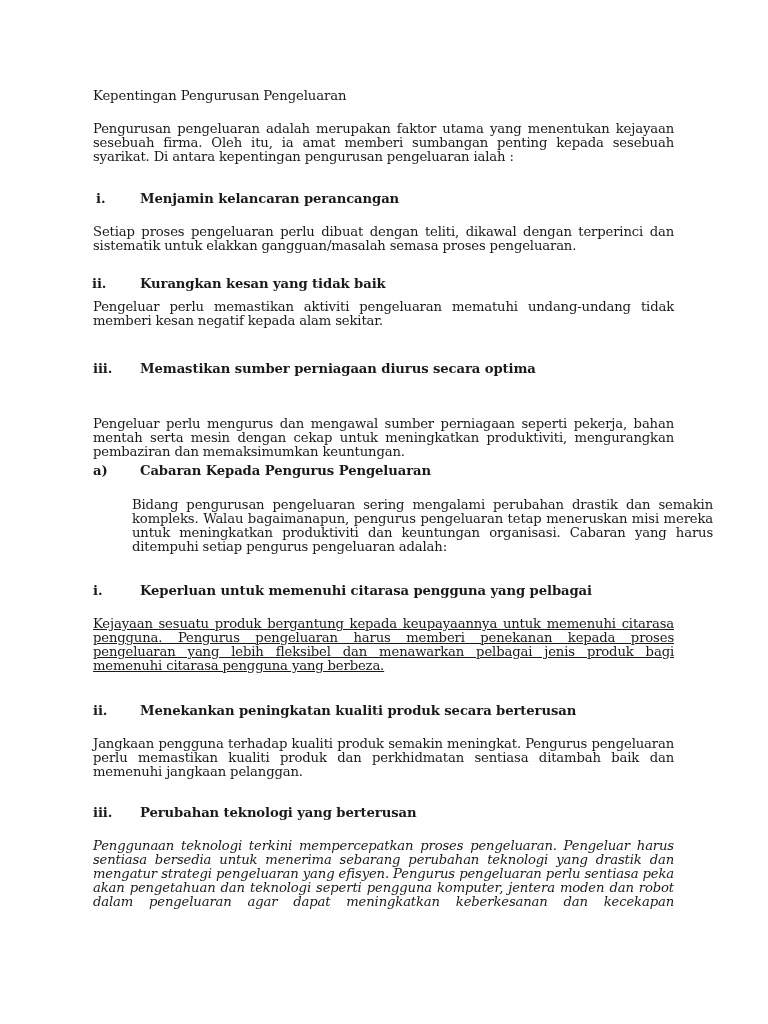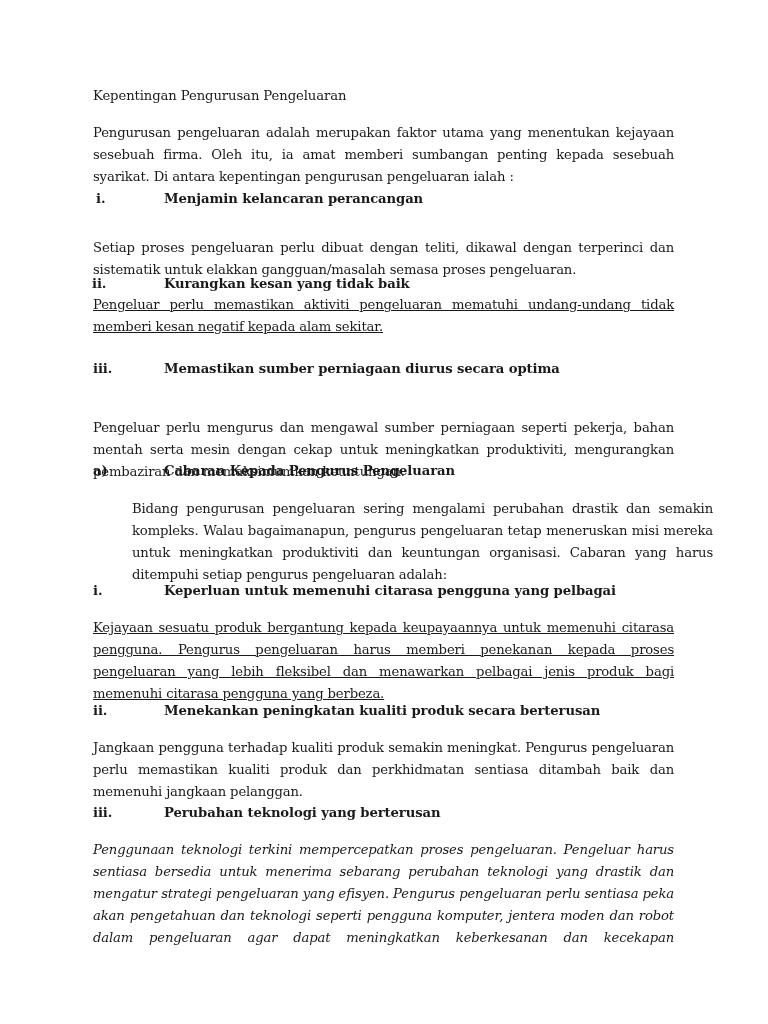--- a/index.html
+++ b/index.html
@@ -8,50 +8,50 @@
     position: relative;
     font-family: "DejaVu Serif", "Liberation Serif", serif;
     color: #1a1a1a;
   }
   .page { position: absolute; left: 93px; top: 0; width: 581px; }
   .title {
     position: absolute; left: 0; top: 88px; font-weight: normal; font-size: 13.2px;
     white-space: nowrap; letter-spacing: -0.1px;
   }
   .para {
-    position: absolute; left: 0; width: 581px; font-size: 13.2px; line-height: 22px;
+    position: absolute; left: 0; width: 581px; font-size: 13.2px; line-height: 14px;
     text-align: justify; text-align-last: left; letter-spacing: -0.15px;
   }
   .para.nolast { text-align-last: justify; font-style: italic; }
   .heading {
     position: absolute; left: 0; width: 581px; font-size: 13.2px; font-weight: bold;
     white-space: nowrap; letter-spacing: -0.1px;
   }
   .heading .num { position: absolute; left: 0; top: 0; }
-  .heading .txt { position: absolute; left: 47px; top: 0; margin-left: 24px; }
+  .heading .txt { position: absolute; left: 47px; top: 0; }
 </style>
 </head>
 <body>
 
 <div class="page">
   <div class="title">Kepentingan Pengurusan Pengeluaran</div>
 
   <div class="para" style="top:122px;">Pengurusan pengeluaran adalah merupakan faktor utama yang menentukan kejayaan sesebuah firma. Oleh itu, ia amat memberi sumbangan penting kepada sesebuah syarikat. Di antara kepentingan pengurusan pengeluaran ialah :</div>
 
   <div class="heading" style="top:191px;">
     <span class="num" style="left:3px;">i.</span>
     <span class="txt">Menjamin kelancaran perancangan</span>
   </div>
-  <div class="para" style="top:225px;margin-top:12px;">Setiap proses pengeluaran perlu dibuat dengan teliti,  dikawal dengan terperinci dan sistematik untuk elakkan gangguan/masalah semasa proses pengeluaran.</div>
+  <div class="para" style="top:225px;">Setiap proses pengeluaran perlu dibuat dengan teliti,  dikawal dengan terperinci dan sistematik untuk elakkan gangguan/masalah semasa proses pengeluaran.</div>
 
   <div class="heading" style="top:276px;">
     <span class="num" style="left:-1px;">ii.</span>
     <span class="txt">Kurangkan kesan yang tidak baik</span>
   </div>
-  <div class="para" style="top:294px;text-decoration:underline;">Pengeluar perlu memastikan aktiviti pengeluaran mematuhi undang-undang tidak memberi kesan negatif kepada alam sekitar.</div>
+  <div class="para" style="top:300px;">Pengeluar perlu memastikan aktiviti pengeluaran mematuhi undang-undang tidak memberi kesan negatif kepada alam sekitar.</div>
 
   <div class="heading" style="top:361px;">
     <span class="num">iii.</span>
     <span class="txt">Memastikan sumber perniagaan diurus secara optima</span>
   </div>
   <div class="para" style="top:417px;">Pengeluar perlu mengurus dan mengawal sumber perniagaan seperti pekerja, bahan mentah serta mesin dengan cekap  untuk meningkatkan produktiviti, mengurangkan pembaziran dan memaksimumkan keuntungan.</div>
 
   <div class="heading" style="top:463px;">
     <span class="num">a)</span>
     <span class="txt">Cabaran Kepada Pengurus Pengeluaran</span>

